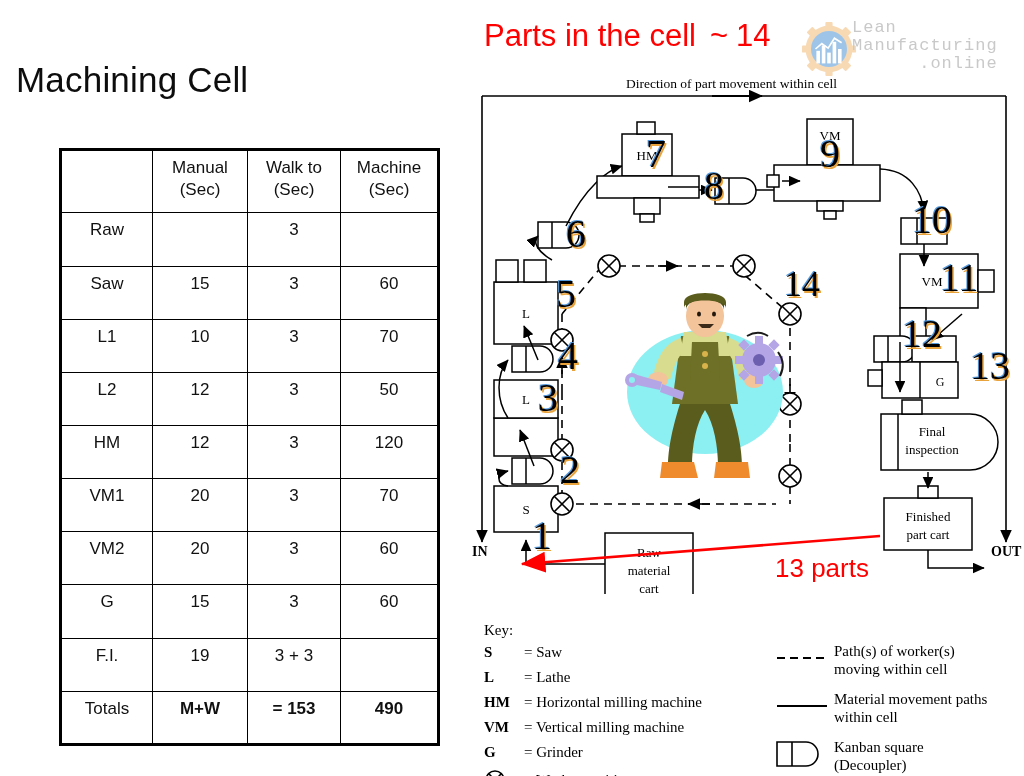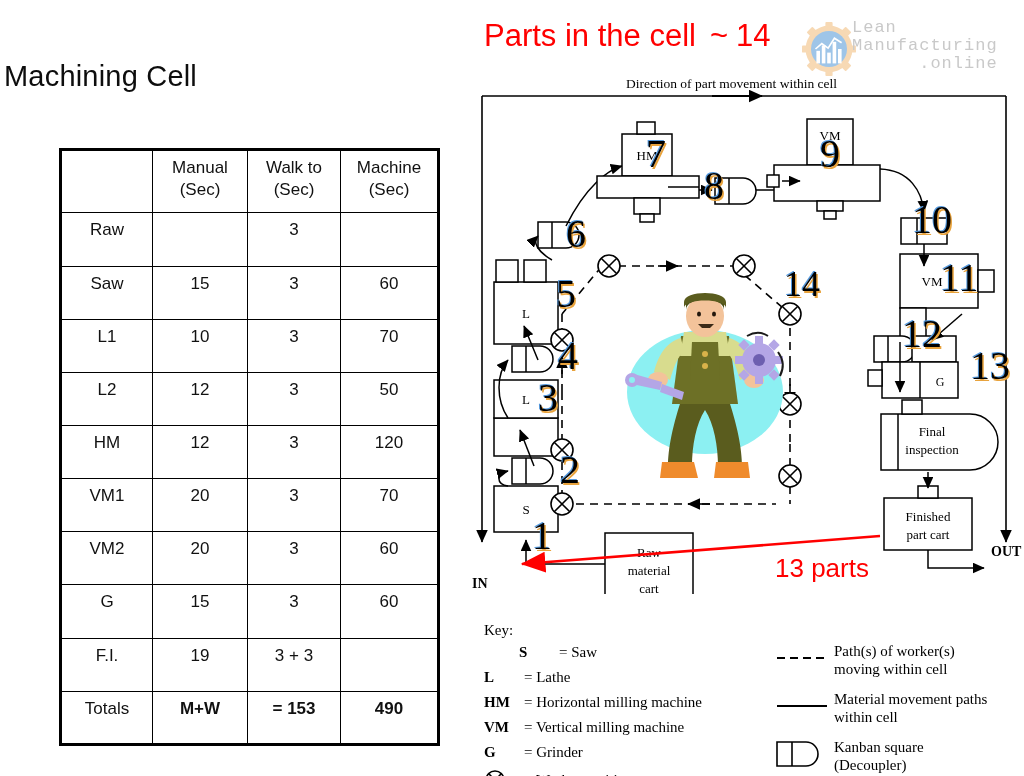--- a/index.html
+++ b/index.html
@@ -7,22 +7,22 @@
     margin: 0; padding: 0;
     width: 1024px; height: 776px;
     background: #ffffff;
     font-family: "Liberation Sans", sans-serif;
     overflow: hidden;
   }
   #page { position: relative; width: 1024px; height: 776px; background:#fff; }
 
   
   #slide-title {
-    position: absolute; left: 4px; top: 60px;
-    font-size: 29px; color: #0d0d0d; letter-spacing: .2px;
+    position: absolute; left: 16px; top: 60px;
+    font-size: 35px; color: #0d0d0d; letter-spacing: .2px;
     font-family: "Liberation Sans", sans-serif;
   }
   #cycle-table {
     position: absolute; left: 59px; top: 148px;
     width: 378px; height: 598px;
     border-collapse: collapse;
     border: 3px solid #000;
     table-layout: fixed;
     background:#fff;
   }
@@ -112,21 +112,21 @@
 
   #red13 {
     position: absolute; left: 313px; top: 479px;
     color: #ff0000; font-size: 26px;
     font-family: "Liberation Sans", sans-serif;
   }
   #inlabel, #outlabel {
     position:absolute; font-family:"Liberation Serif", serif;
     font-size: 14px; font-weight: bold; color:#000;
   }
-  #inlabel { left: 10px; top: 470px; margin-top: 32px; }
+  #inlabel { left: 10px; top: 470px; }
   #outlabel { left: 529px; top: 470px; }
 </style>
 </head>
 <body>
 
 <div id="page">
 
   <div id="slide-title">Machining Cell</div>
 
   <table id="cycle-table">
@@ -547,21 +547,21 @@
       <div class="num n14" style="left:322px; top:192px;">14</div>
 
       <div id="inlabel">IN</div>
       <div id="outlabel">OUT</div>
       <div id="red13">13 parts</div>
     </div>
 
     <div id="key">
       <div class="ktitle">Key:</div>
 
-      <div class="krow" style="top:22px;margin-left:35px;">
+      <div class="krow" style="top:22px;">
         <span class="kcode">S</span><span class="keq">= Saw</span>
       </div>
       <div class="krow" style="top:47px;">
         <span class="kcode">L</span><span class="keq">= Lathe</span>
       </div>
       <div class="krow" style="top:97px;">
         <span class="kcode">VM</span><span class="keq">= Vertical milling machine</span>
       </div>
       <div class="krow" style="top:72px;">
         <span class="kcode">HM</span><span class="keq">= Horizontal milling machine</span>

